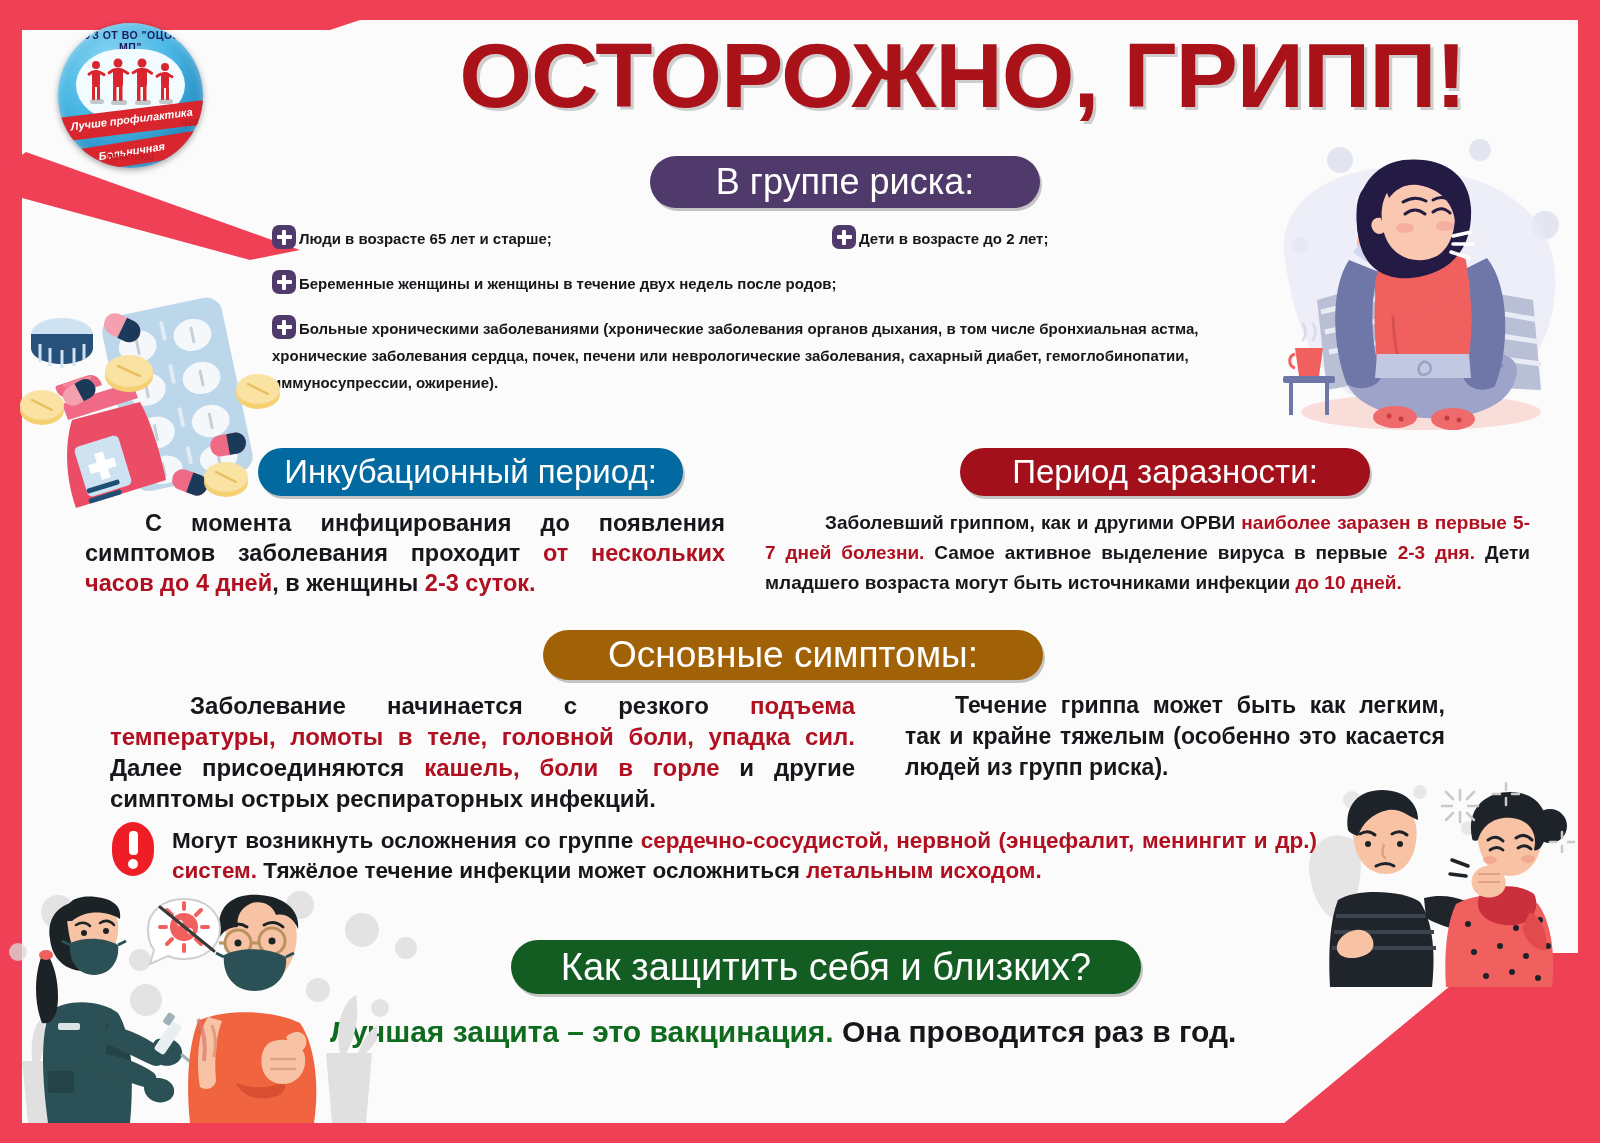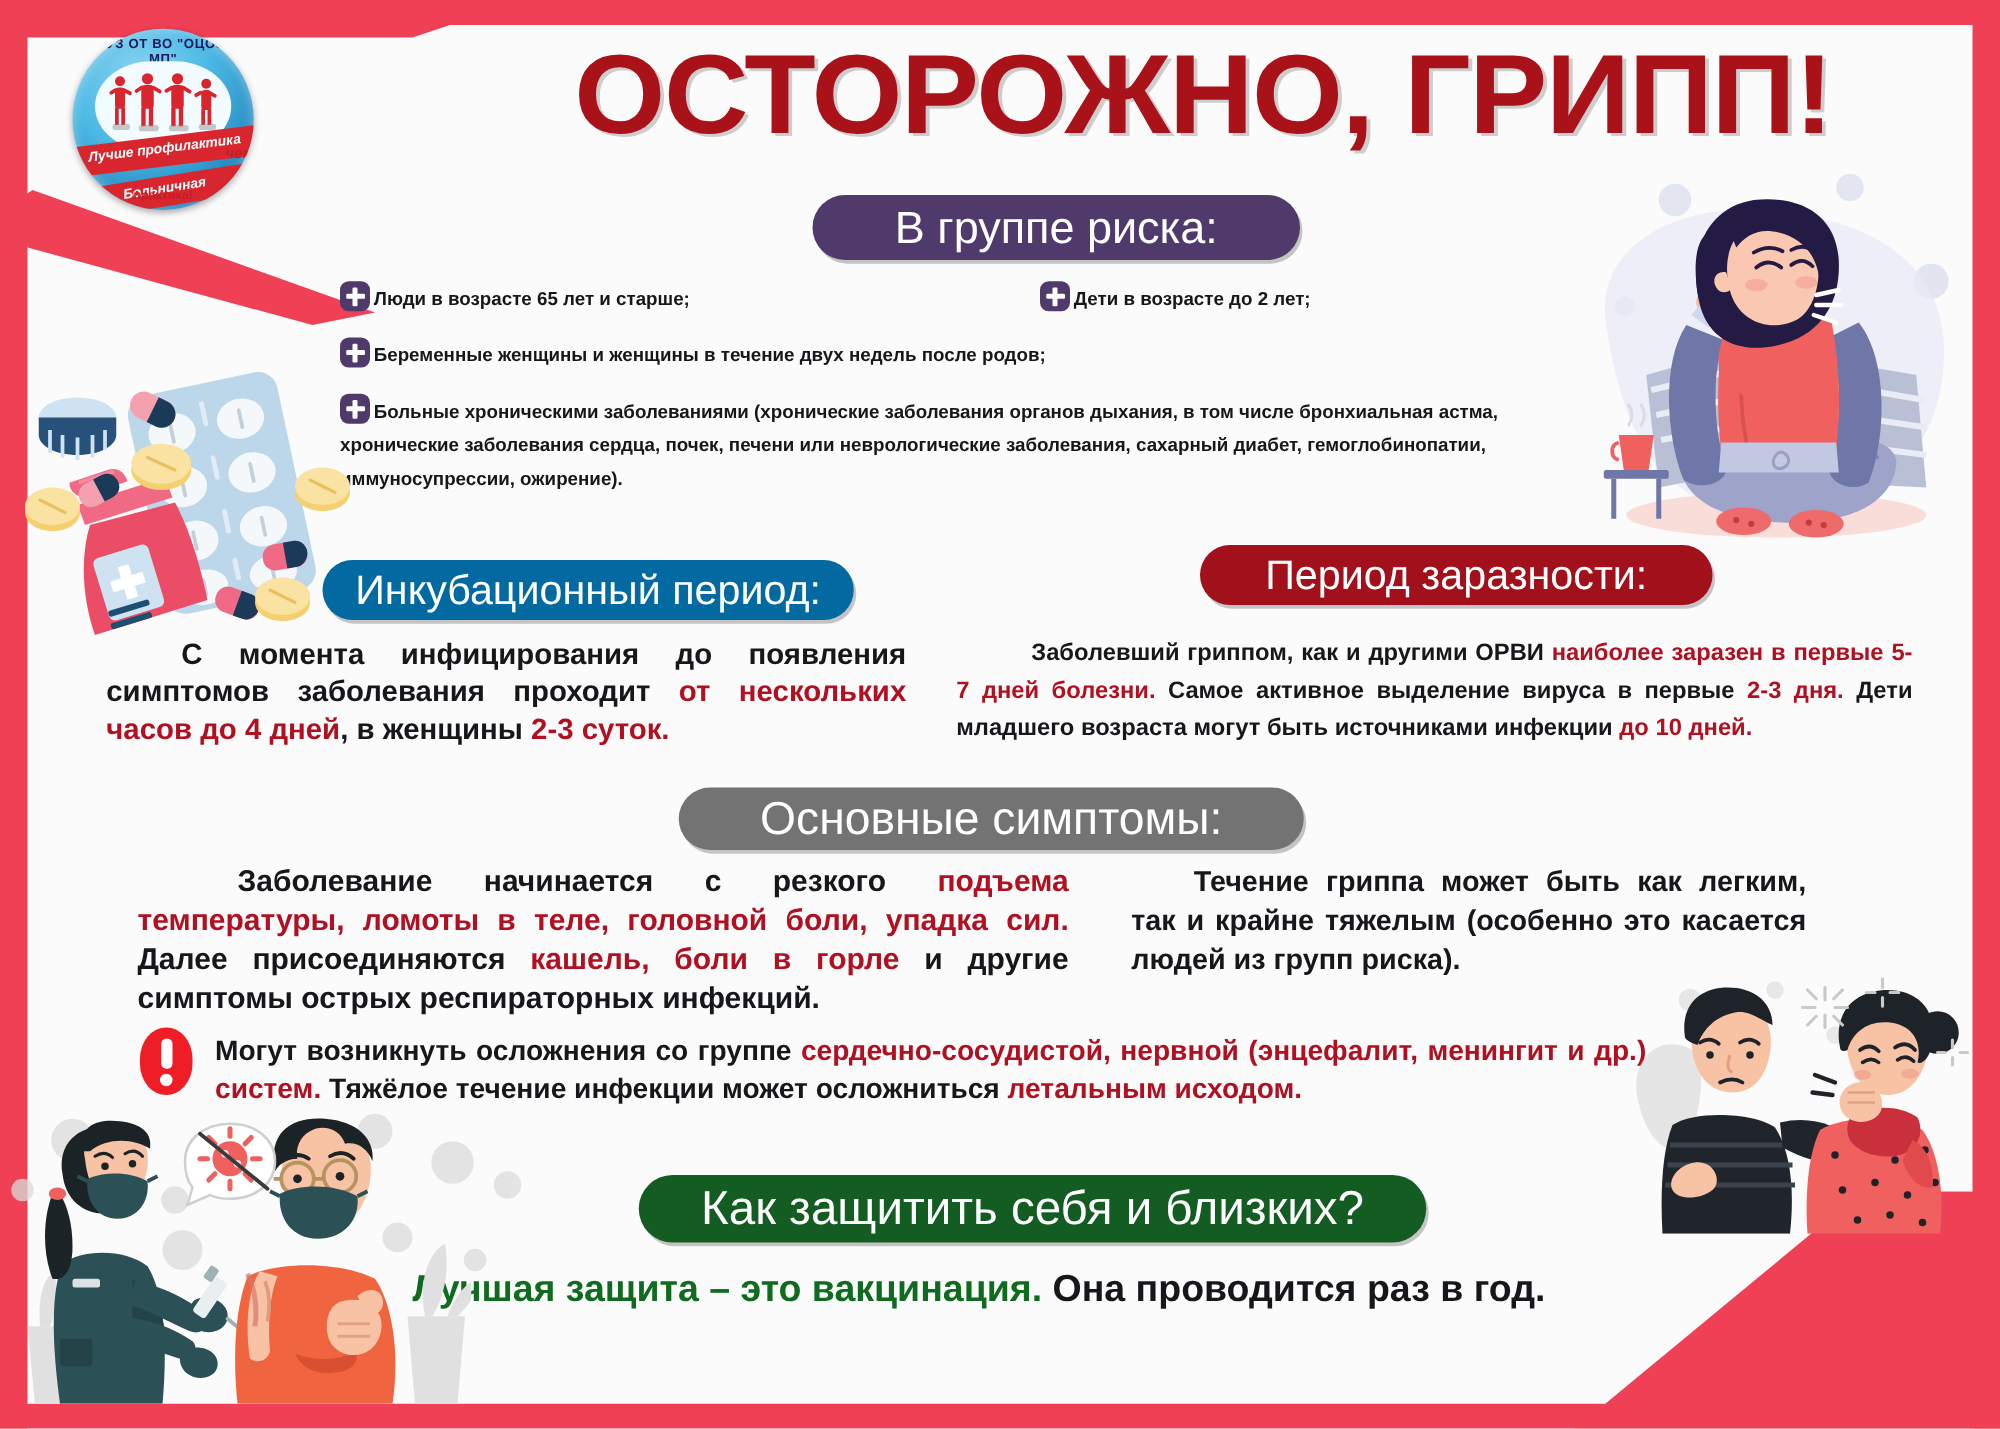--- a/index.html
+++ b/index.html
@@ -91,22 +91,22 @@
 
   
   .pill{
     position:absolute;border-radius:30px;color:#fff;font-weight:normal;
     display:flex;align-items:center;justify-content:center;
     text-align:center;white-space:nowrap;
     box-shadow:2px 3px 0 rgba(0,0,0,.22);
   }
   #pill-risk{left:650px;top:156px;width:390px;height:52px;background:#4f3a6b;font-size:36px;}
   #pill-incub{left:258px;top:448px;width:425px;height:48px;background:#0369a1;font-size:33px;}
-  #pill-contag{left:960px;top:436px;width:410px;height:48px;background:#a2101c;font-size:33px;}
-  #pill-symp{left:543px;top:630px;width:500px;height:50px;background:#737373;font-size:37px;}
+  #pill-contag{left:960px;top:448px;width:410px;height:48px;background:#a2101c;font-size:33px;}
+  #pill-symp{left:543px;top:630px;width:500px;height:50px;background:#a16207;font-size:37px;}
   #pill-protect{left:511px;top:940px;width:630px;height:54px;background:#135c22;font-size:38px;}
 
   
   .risk-item{position:absolute;font-size:15px;font-weight:bold;color:#15171a;line-height:27px;}
   .cross-icon{
     display:inline-block;width:24px;height:24px;border-radius:7px;background:#4f3a6b;
     position:relative;vertical-align:-5px;margin-right:3px;
   }
   .cross-icon::before{content:"";position:absolute;left:10px;top:4.5px;width:4px;height:15px;background:#fff;border-radius:1px;}
   .cross-icon::after{content:"";position:absolute;left:4.5px;top:10px;width:15px;height:4px;background:#fff;border-radius:1px;}

